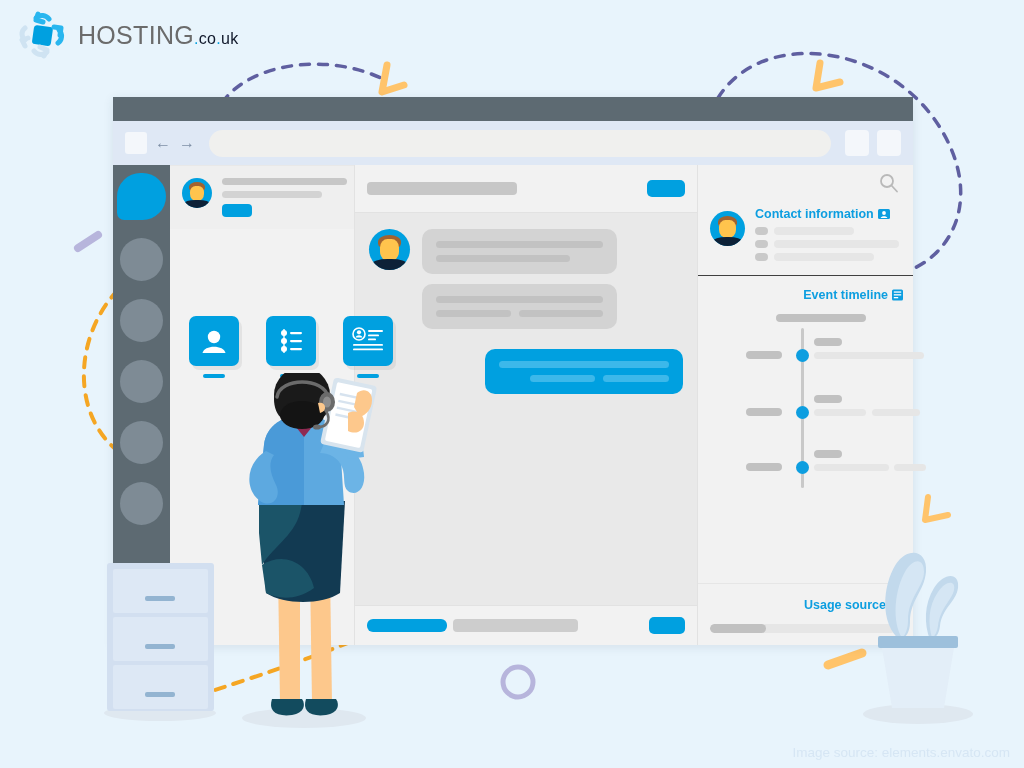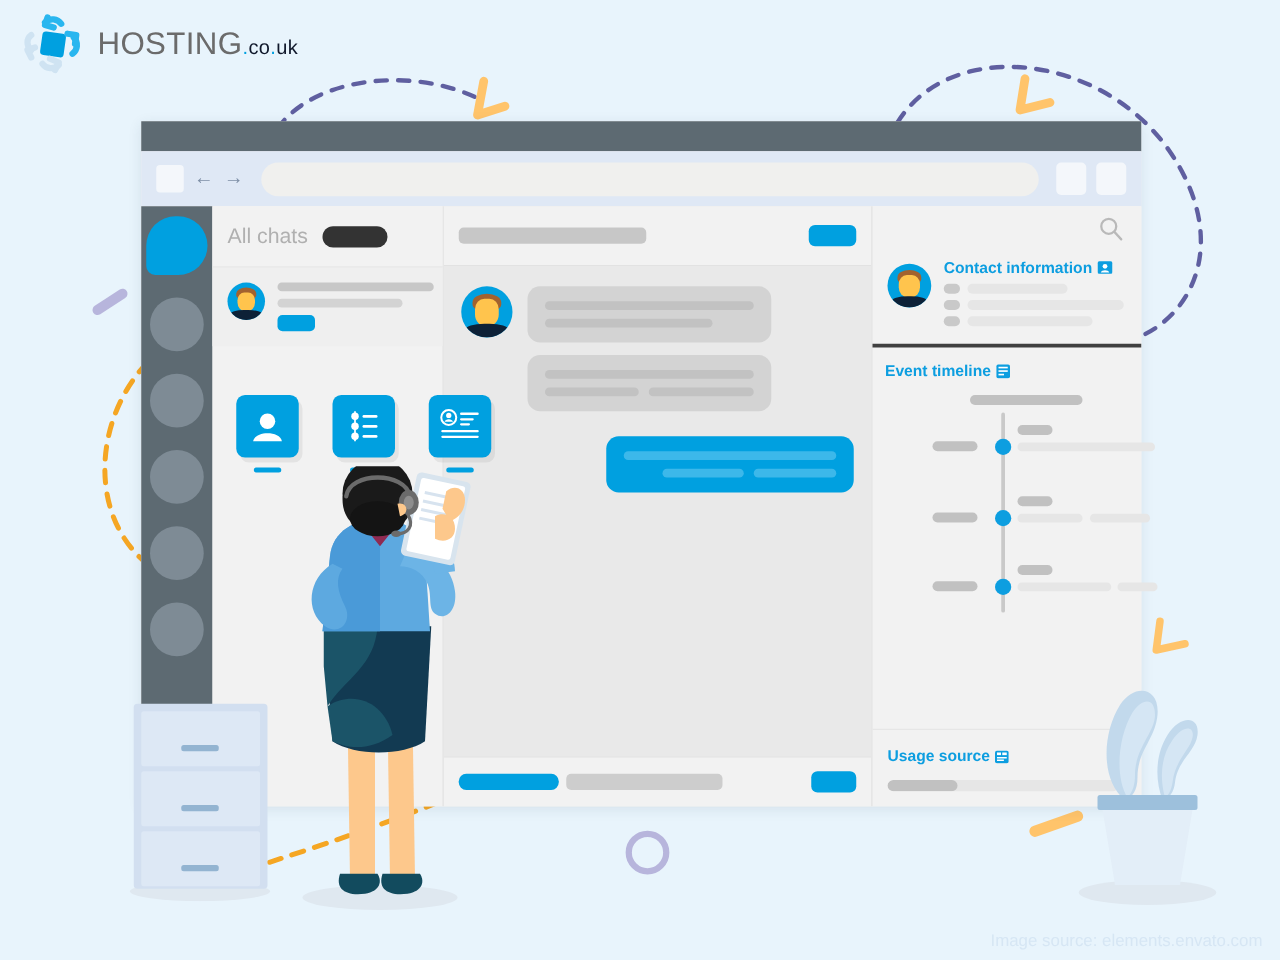--- a/index.html
+++ b/index.html
@@ -127,24 +127,24 @@
   
   .col-info {
     width: 216px; flex: 0 0 216px; background: #f2f2f2;
     border-left: 1px solid #e2e2e2; display: flex; flex-direction: column;
     position: relative;
   }
   .info-search { height: 36px; display: flex; align-items: center;
     justify-content: flex-end; padding-right: 14px; }
   .contact-block {
     display: flex; gap: 10px; padding: 6px 12px 14px 12px;
-    border-bottom: 3px solid #404040;
+    border-bottom: 1px solid #404040;
   }
   .section-title { color: #0d9ee0; font-size: 12.5px; font-weight: bold;
-    display: flex; align-items: center; gap: 4px; justify-content: flex-start; }
+    display: flex; align-items: center; gap: 4px; justify-content: flex-end; }
   .contact-lines { flex: 1; display: flex; flex-direction: column; gap: 5px; margin-top: 6px; }
   .cl-row { display: flex; gap: 6px; align-items: center; }
   .cl-key { width: 13px; height: 8px; border-radius: 4px; background: #c9c9c9; }
   .cl-val { height: 8px; border-radius: 4px; background: #e6e6e6; }
 
   .timeline-block { padding: 12px 10px 10px; border-bottom: 1px solid #e6e6e6; flex: 1; }
   .tl-wrap { position: relative; margin-top: 12px; height: 178px; }
   .tl-line { position: absolute; left: 93px; top: 14px; width: 3px;
     height: 160px; background: #c9c9c9; border-radius: 2px; }
   .tl-top { position: absolute; left: 68px; top: 0; width: 90px; height: 8px;
@@ -255,24 +255,20 @@
     <div class="rail">
       <div class="rail-avatar"></div>
       <div class="rail-dot"></div>
       <div class="rail-dot"></div>
       <div class="rail-dot"></div>
       <div class="rail-dot"></div>
       <div class="rail-dot"></div>
     </div>
 
     <div class="col-chats">
-      <div class="chats-header">
-        <span class="chats-title">All chats</span>
-        <span class="chats-pill"></span>
-      </div>
       <div class="chat-item">
         <div class="face" style="width:30px;height:30px;">
           <span class="hair"></span>
             <span class="skin"></span>
             <span class="body"></span>
         </div>
         <div class="chat-item-body">
           <div class="bar" style="width:125px"></div>
           <div class="bar" style="width:100px;background:#d3d3d3"></div>
           <div class="blue-pill"></div>

